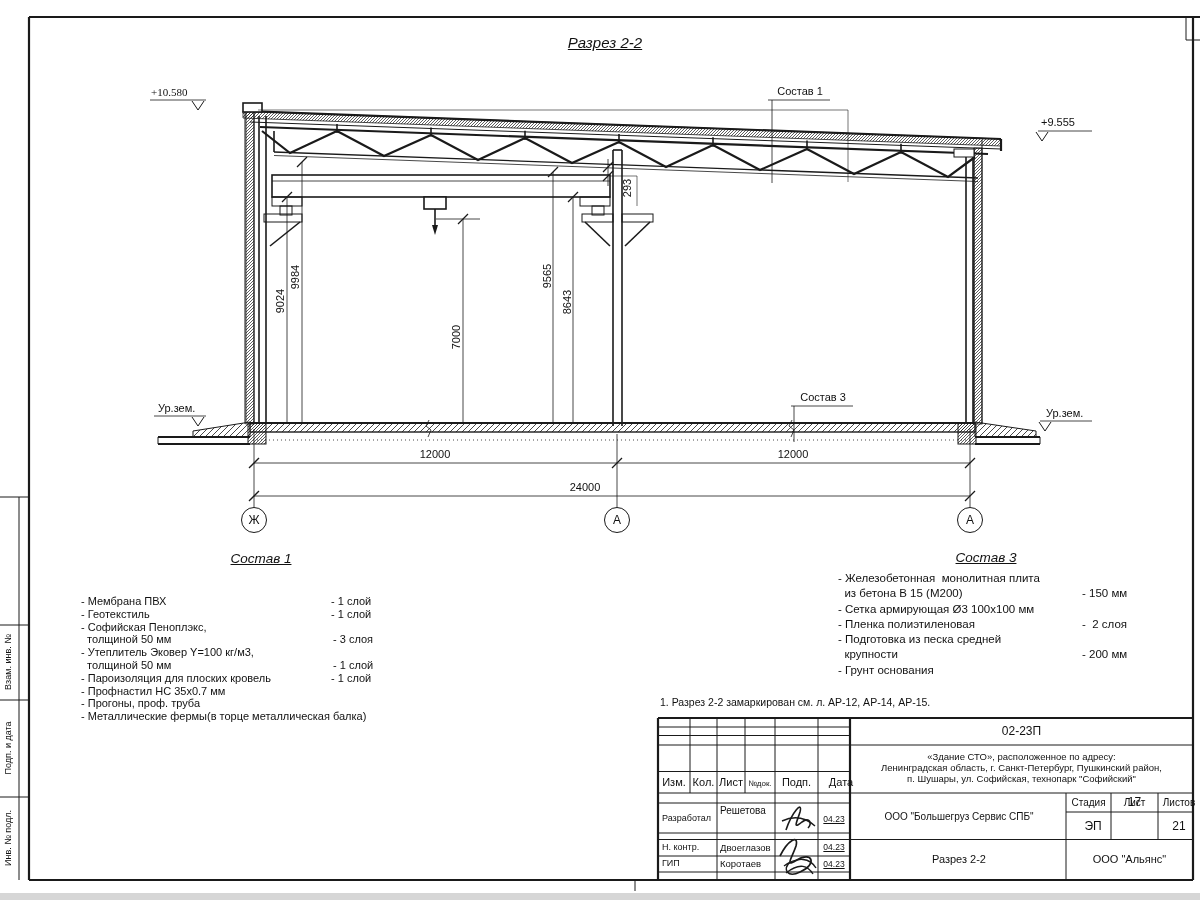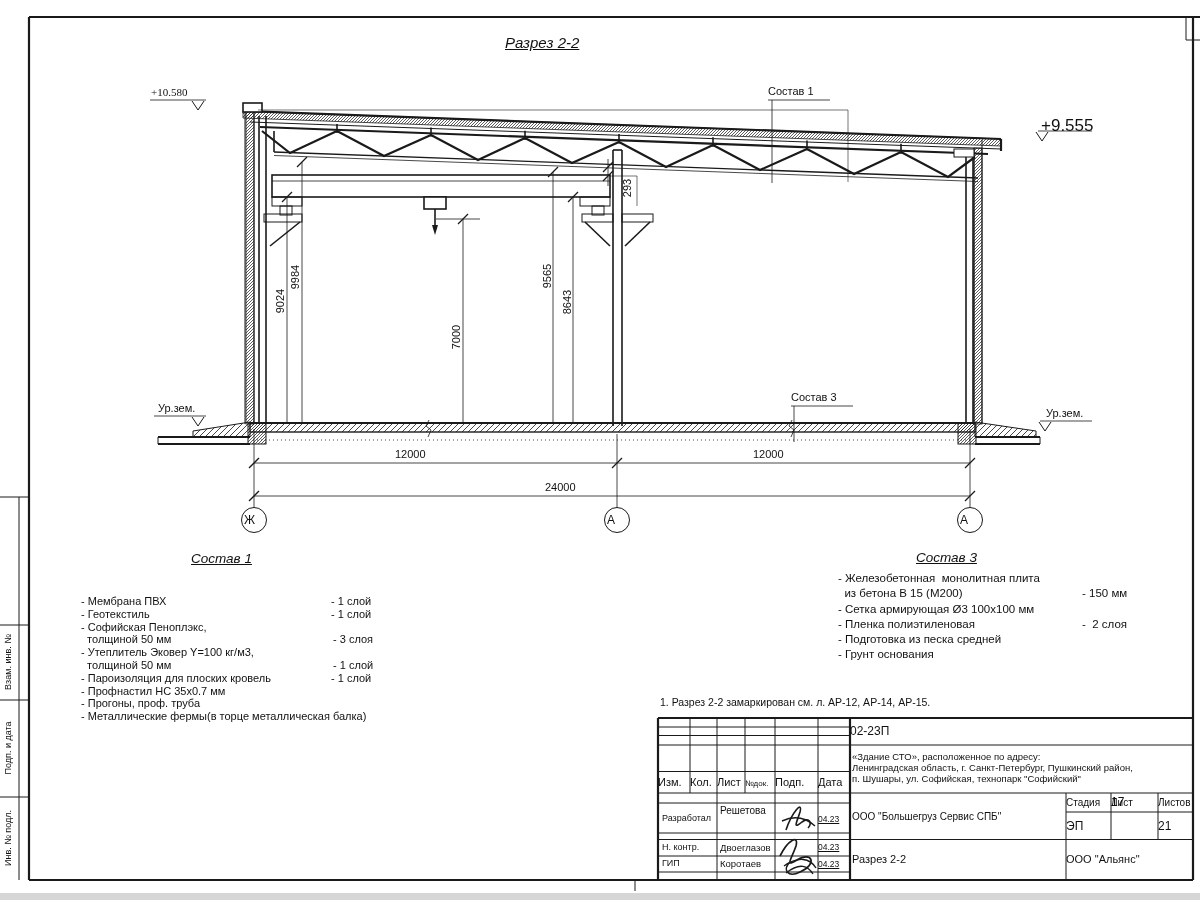--- a/index.html
+++ b/index.html
@@ -1,19 +1,19 @@
 <!DOCTYPE html>
 <html><head>
 <meta charset="utf-8">
 <style>
   html,body{margin:0;padding:0;background:#fff;}
   .page{position:relative;width:1200px;height:900px;background:#fff;overflow:hidden;
         font-family:"Liberation Sans",sans-serif;color:#111;}
   .t{position:absolute;white-space:pre;color:#111;}
-  .c{text-align:left;}
+  .c{text-align:center;}
   .it{font-style:italic;}
   .ul{text-decoration:underline;}
   .vdim{position:absolute;width:44px;height:14px;text-align:center;font-size:11px;
         transform:rotate(-90deg);white-space:nowrap;}
   .side{position:absolute;height:12px;font-size:9px;text-align:center;
         transform:rotate(-90deg);white-space:nowrap;color:#111;}
   svg{position:absolute;left:0;top:0;}
   svg line,svg polyline,svg path,svg rect,svg polygon,svg circle{stroke:#1a1a1a;fill:none;}
   .w06{stroke-width:.6;} .w07{stroke-width:.8;} .w1{stroke-width:1;}
   .w12{stroke-width:1.3;} .w15{stroke-width:1.6;} .w2{stroke-width:2.2;}
@@ -209,21 +209,21 @@
       <path d="M786,830 C792,812 803,800 800,812 C797,822 792,830 802,822 C810,816 812,824 808,828" stroke-width="1.6"></path>
       <path d="M782,821 C795,815 806,818 815,826" stroke-width="1.4"></path>
       <path d="M780,856 C788,840 799,834 796,846 C792,858 784,868 797,860 C812,851 818,864 800,872 C788,878 782,870 790,862" stroke-width="1.7"></path>
       <path d="M784,866 C798,856 810,858 816,868 M786,873 C800,862 808,866 813,874" stroke-width="1.4"></path>
     </g>
   </svg>
 
   <div class="t c it ul" style="left:505px;top:34px;width:200px;font-size:15px;">Разрез 2-2</div>
 
   <div class="t" style="left:151px;top:86px;font-size:11px;font-family:Liberation Serif, serif;">+10.580</div>
-  <div class="t" style="left:1041px;top:116px;font-size:17px;">+9.555</div>
+  <div class="t" style="left:1041px;top:116px;font-size:11px;">+9.555</div>
   <div class="t" style="left:158px;top:402px;font-size:11px;">Ур.зем.</div>
   <div class="t" style="left:1046px;top:407px;font-size:11px;">Ур.зем.</div>
 
   <div class="t c" style="left:768px;top:85px;width:64px;font-size:11px;">Состав 1</div>
   <div class="t c" style="left:791px;top:391px;width:64px;font-size:11px;">Состав 3</div>
 
   <div class="vdim" style="left:259px;top:294px;">9024</div>
   <div class="vdim" style="left:274px;top:270px;">9984</div>
   <div class="vdim" style="left:435px;top:330px;">7000</div>
   <div class="vdim" style="left:526px;top:269px;">9565</div>
@@ -252,20 +252,21 @@
     <div class="row"><span>- Металлические фермы(в торце металлическая балка)</span></div>
   </div>
 
   <div class="t c it ul" style="left:916px;top:550px;width:140px;font-size:13.5px;">Состав 3</div>
   <div class="list" style="left:838px;top:571px;width:330px;line-height:15.3px;font-size:11.5px;">
     <div class="row"><span>- Железобетонная  монолитная плита</span></div>
     <div class="row"><span>  из бетона В 15 (М200)</span><span class="val" style="left:244px;">- 150 мм</span></div>
     <div class="row"><span>- Сетка армирующая Ø3 100х100 мм</span></div>
     <div class="row"><span>- Пленка полиэтиленовая</span><span class="val" style="left:244px;">-  2 слоя</span></div>
     <div class="row"><span>- Подготовка из песка средней</span></div>
+    <div class="row"><span>  крупности</span><span class="val" style="left:244px;">- 200 мм</span></div>
     <div class="row"><span>- Грунт основания</span></div>
   </div>
 
   <div class="t" style="left:660px;top:696px;font-size:10.5px;">1. Разрез 2-2 замаркирован см. л. АР-12, АР-14, АР-15.</div>
 
   <div class="side" style="left:-29px;top:656px;width:75px;">Взам. инв. №</div>
   <div class="side" style="left:-40px;top:742px;width:97px;">Подп. и дата</div>
   <div class="side" style="left:-33px;top:832px;width:83px;">Инв. № подл.</div>
 
   <div class="t c" style="left:850px;top:724px;width:343px;font-size:12px;">02-23П</div>

